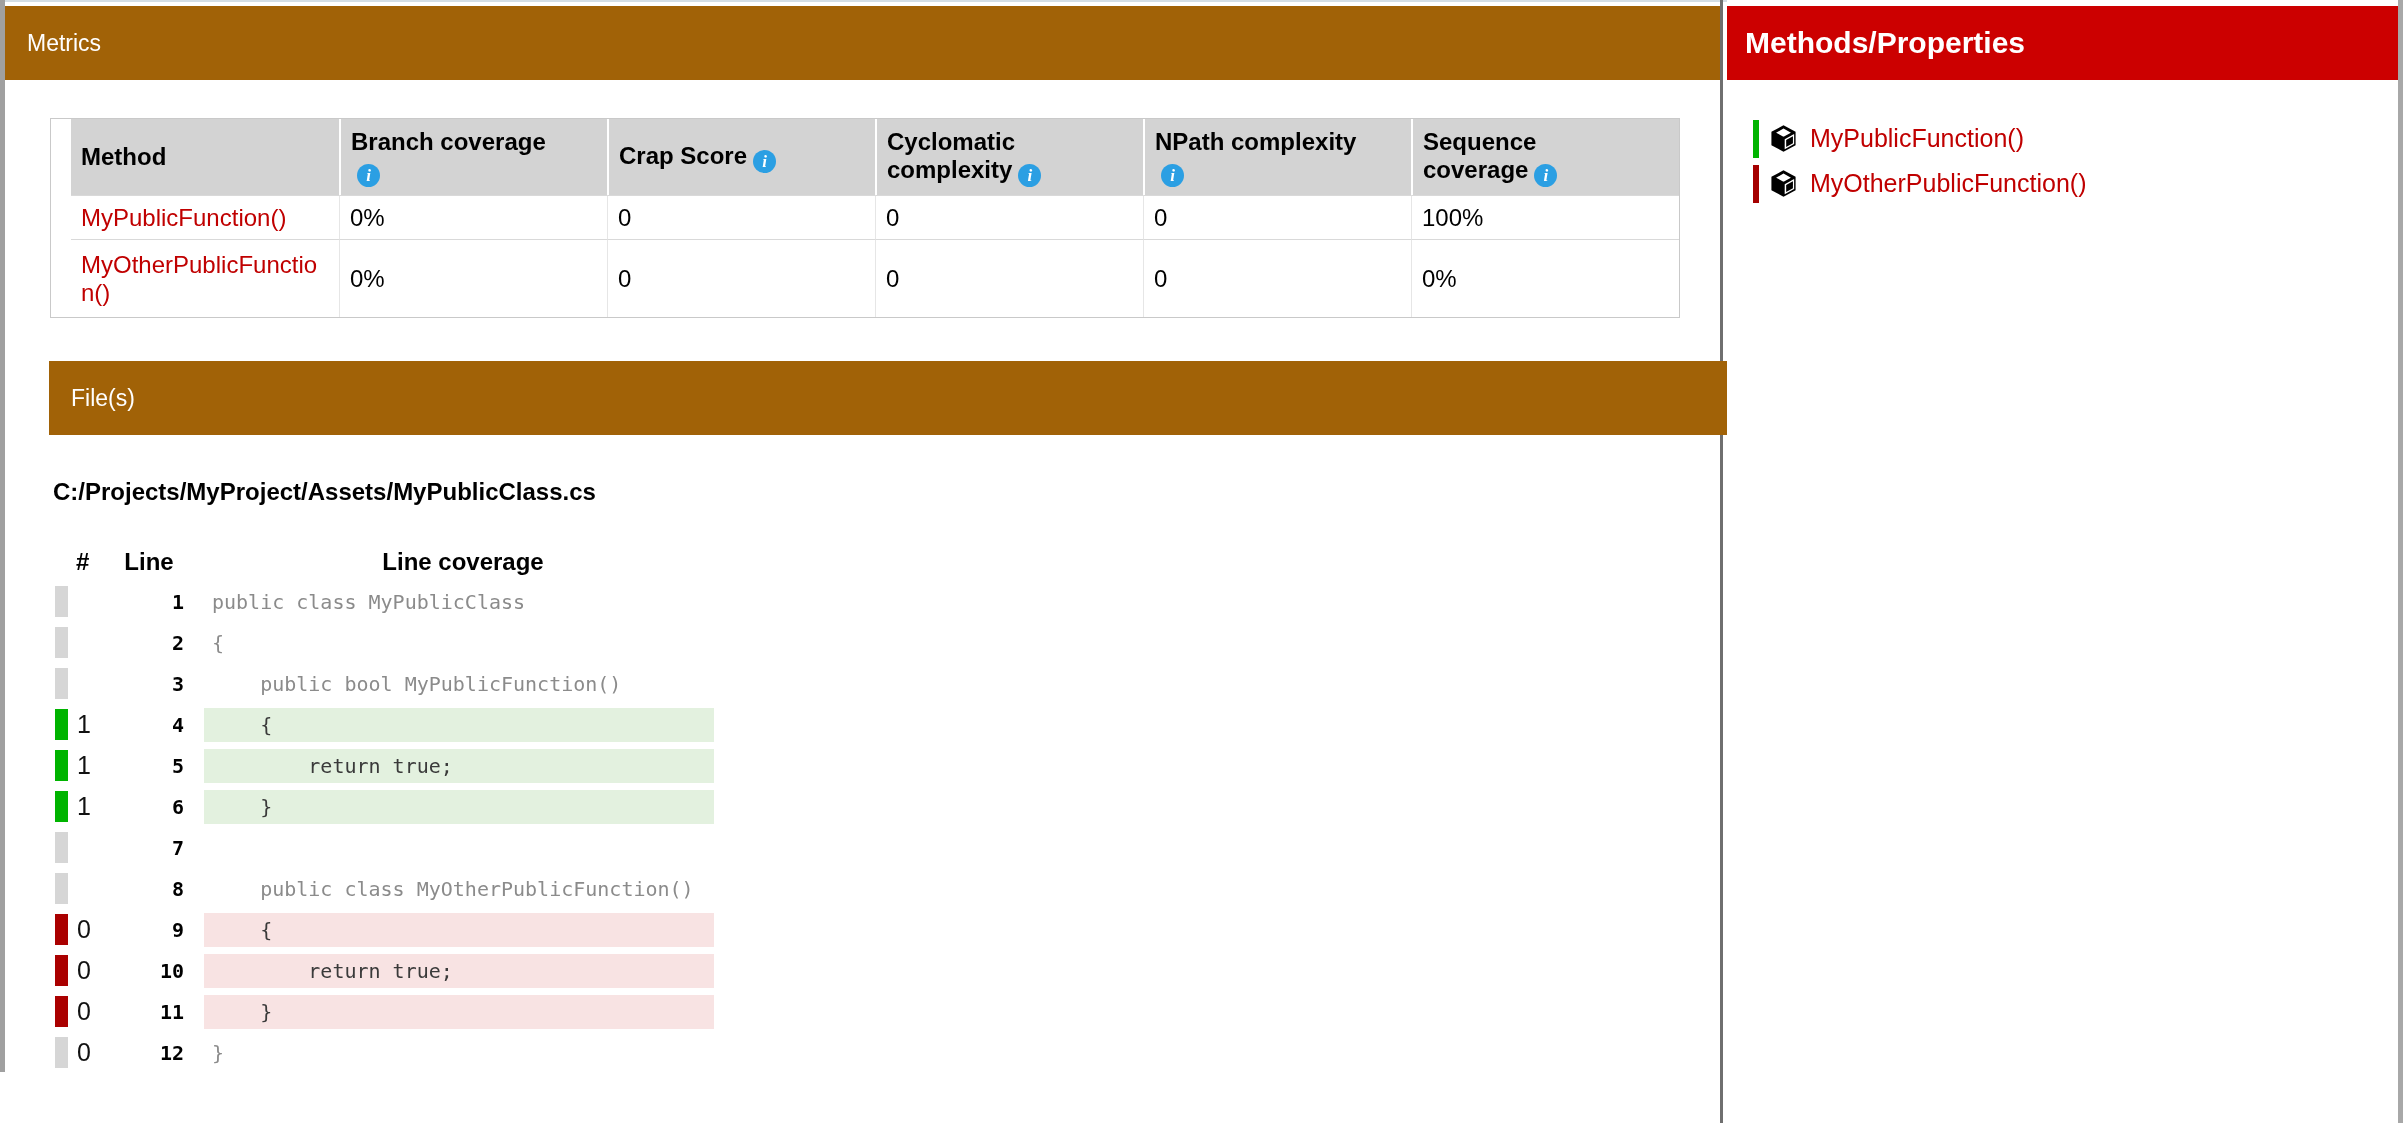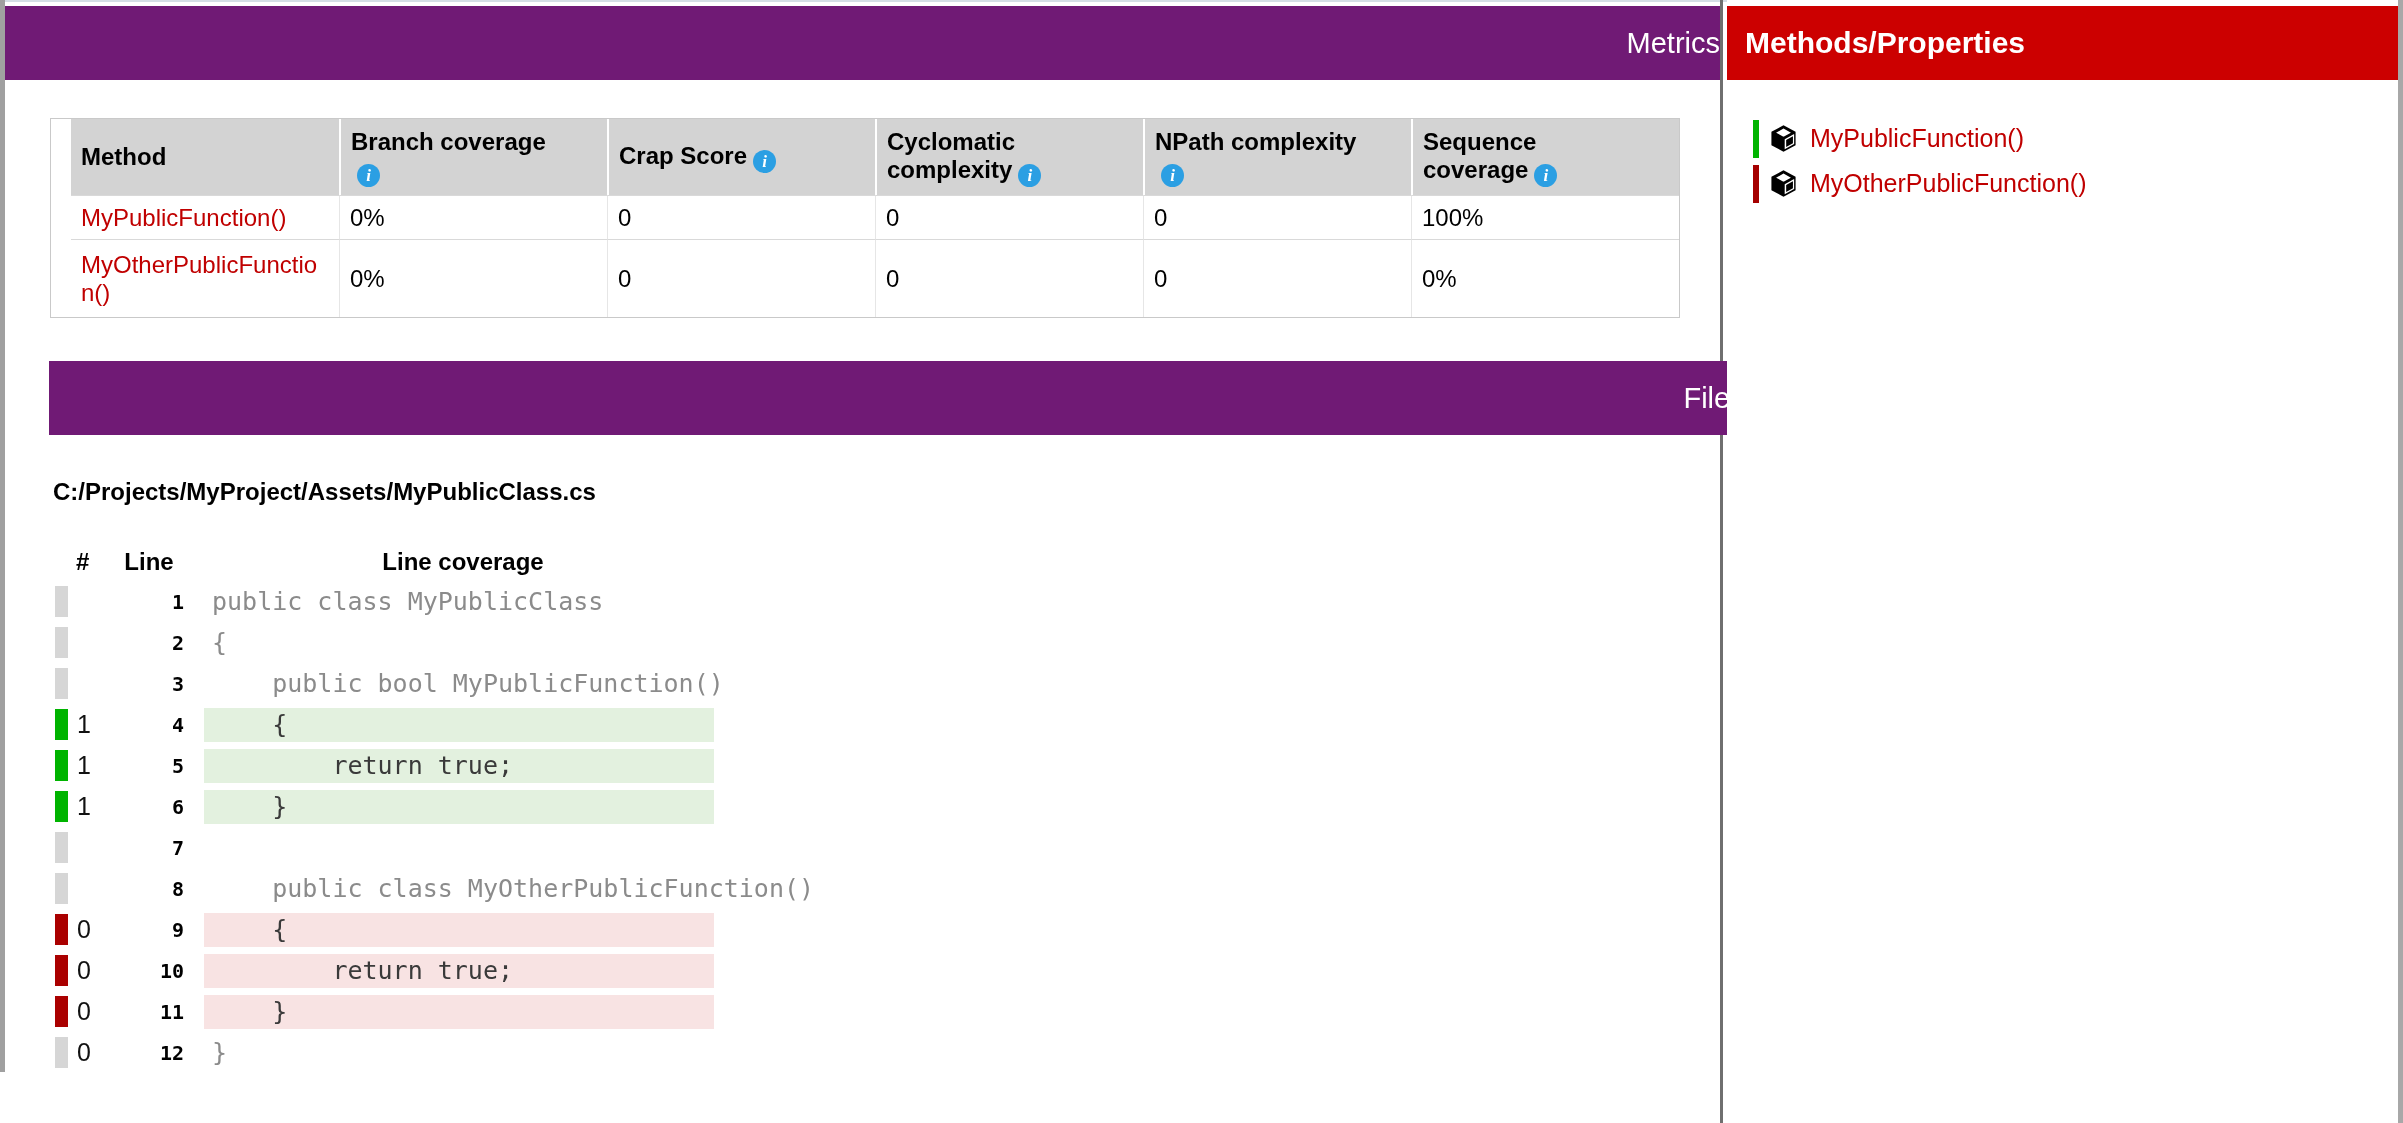--- a/index.html
+++ b/index.html
@@ -7,22 +7,22 @@
   body { font-family: "Liberation Sans", sans-serif; position: relative; }
 
   
   .top-edge { position: absolute; left: 0; top: 0; width: 2403px; height: 2px; background: #d4dee5; }
   .left-strip { position: absolute; left: 0; top: 0; width: 5px; height: 1072px; background: #a0a0a0; }
   .right-strip { position: absolute; right: 0; top: 0; width: 5px; height: 1123px; background: #a8a8a8; }
   .divider { position: absolute; left: 1720px; top: 0; width: 3px; height: 1123px; background: #6f6f6f; }
 
   
   .main { position: absolute; left: 5px; top: 0; width: 1715px; height: 1123px; }
-  .section-bar { position: absolute; left: 0; width: 1715px; height: 74px; background: #701a75;
-                 color: #ffffff; font-size: 29px; line-height: 74px; padding-left: 22px; text-align: right; }
+  .section-bar { position: absolute; left: 0; width: 1715px; height: 74px; background: #a16207;
+                 color: #ffffff; font-size: 23px; line-height: 74px; padding-left: 22px; }
   .bar-metrics { top: 6px; }
   .bar-files { top: 361px; margin-left: 44px; }
 
   
   table.metrics { position: absolute; left: 45px; top: 118px; border-collapse: separate; border-spacing: 0;
                   table-layout: fixed; width: 1630px; font-size: 24px; color: #000;
                   border: 1px solid #c9c9c9; padding-left: 20px; }
   table.metrics th { background: #d3d3d3; font-weight: bold; text-align: left; vertical-align: middle;
                      padding: 8px 10px; height: 76px; border-left: 2px solid #ffffff; }
   table.metrics th:first-child { border-left: none; }
@@ -49,21 +49,21 @@
   .code-header .h-cov  { grid-column: 5; text-align: center; padding-left: 8px; }
 
   .code-row { display: grid; grid-template-columns: 13px 46px 70px 20px 510px; height: 41px; align-items: center; }
   .ind { width: 13px; height: 31px; background: #d6d6d6; }
   .ind.covered { background: #00b400; }
   .ind.uncovered { background: #aa0000; }
   .hits { font-size: 25px; color: #111; padding-left: 9px; }
   .lineno { font-family: "DejaVu Sans Mono", monospace; font-size: 20px; font-weight: bold;
             color: #000; text-align: right; }
   .code-cell { height: 34px; line-height: 34px; font-family: "DejaVu Sans Mono", monospace;
-               font-size: 25px; white-space: pre; color: #8b8b8b; padding-left: 8px; }
+               font-size: 20px; white-space: pre; color: #8b8b8b; padding-left: 8px; }
   .code-cell.covered { background: #e3f1df; color: #3a3a3a; }
   .code-cell.uncovered { background: #f8e3e3; color: #3a3a3a; }
 
   
   .sidebar { position: absolute; left: 1727px; top: 0; width: 671px; height: 1123px; background: #ffffff; }
   .sidebar-bar { position: absolute; left: 0; top: 6px; width: 671px; height: 74px; background: #cc0000;
                  color: #ffffff; font-size: 30px; font-weight: bold; line-height: 74px; padding-left: 18px; }
   .sidebar-items { position: absolute; left: 26px; top: 116px; }
   .sidebar-item { display: flex; align-items: center; height: 45px; cursor: pointer; }
   .cov-bar { width: 6px; height: 38px; margin-right: 10px; }

